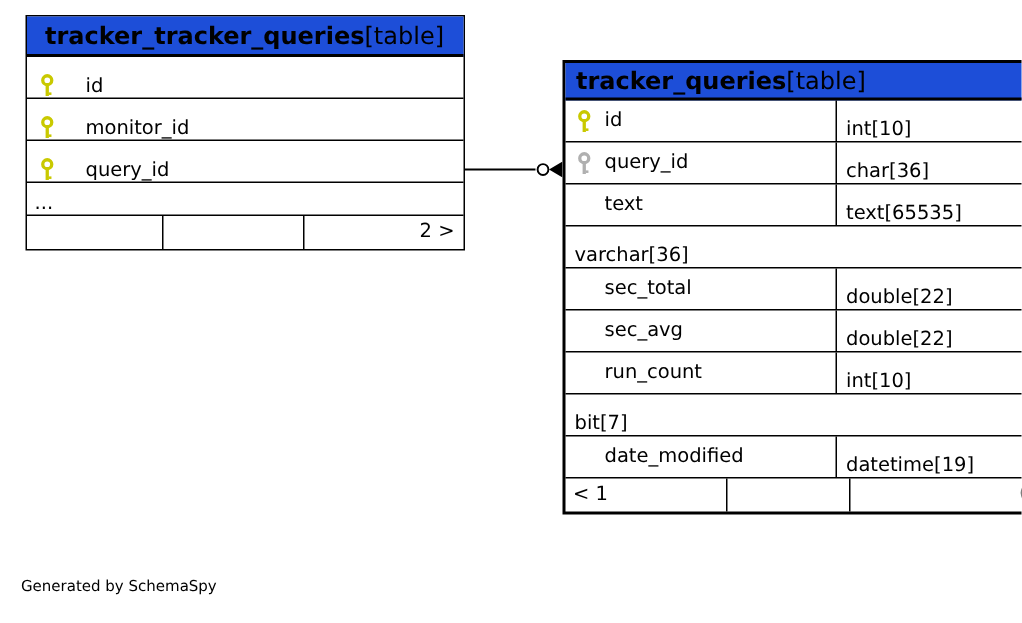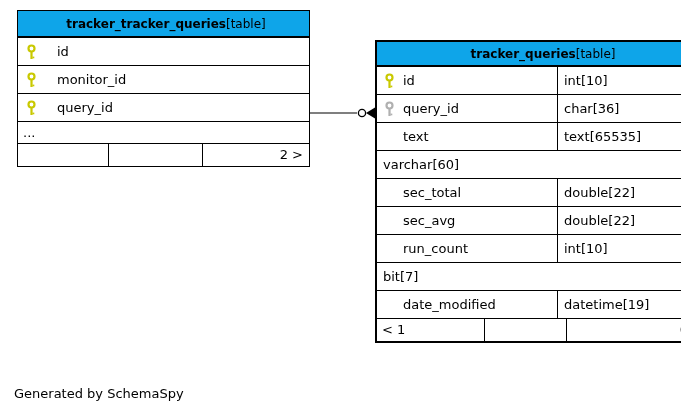--- a/index.html
+++ b/index.html
@@ -5,28 +5,28 @@
   html, body { margin:0; padding:0; }
   body {
     width:681px; height:415px; background:#ffffff; position:relative;
     font-family:"DejaVu Sans","Liberation Sans",sans-serif;
     color:#000; overflow:hidden;
   }
   .etable { position:absolute; background:#ffffff; border:1px solid #000; box-sizing:border-box; }
   .etable.current { border-width:2px; }
 
   .thead {
-    display:flex; justify-content:center; align-items:center;
-    background:#0ea5e9; border-bottom:2px solid #000;
-    font-size:12px; box-sizing:border-box;
+    display:flex; justify-content:flex-start; align-items:center;
+    background:#1d4ed8; border-bottom:2px solid #000;
+    font-size:16px; box-sizing:border-box;
   }
   .tname { font-weight:bold; }
   .ttag  { font-weight:normal; }
 
-  .row { display:flex; align-items:center; border-bottom:1px solid #000; font-size:13px; box-sizing:border-box; }
+  .row { display:flex; align-items:flex-end; border-bottom:1px solid #000; font-size:13px; box-sizing:border-box; }
   .kslot { display:inline-flex; align-items:center; flex:0 0 auto; }
   .key-primary { color:#c9c900; }
   .key-foreign { color:#b0b0b0; }
 
   
   .t-left { left:17px; top:10px; width:293px; }
   .t-left .thead { height:27px; padding:0 7px 0 12px; }
   .t-left .row { height:28px; padding-left:9px; }
   .t-left .kslot { width:30px; }
   .t-left .row.ellipsis { height:22px; padding-left:5px; }
@@ -47,21 +47,21 @@
   .t-right .type-cell { padding-left:6px; }
   .t-right .tfoot { display:flex; height:22px; font-size:13px; }
   .t-right .fc1 { flex:0 0 102px; border-right:1px solid #000; padding-left:5px; line-height:22px; }
   .t-right .fc2 { flex:0 0 81px; border-right:1px solid #000; }
   .t-right .fc3 { flex:1 1 auto; text-align:right; padding-right:5px; line-height:22px; }
 
   .row:last-of-type { border-bottom:1px solid #000; }
 
   .connector { position:absolute; left:309px; top:104px; }
 
-  .gennote { position:absolute; left:14px; top:386px; font-size:13px; }
+  .gennote { position:absolute; left:14px; top:386px; font-size:10px; }
 </style>
 </head>
 <body>
 
 <div class="etable t-left">
   <div class="thead">
     <span class="tname">tracker_tracker_queries</span>
     <span class="ttag">[table]</span>
   </div>
 
@@ -151,21 +151,21 @@
 
   <div class="row">
     <div class="name-cell">
       <span class="kslot"></span>
       <span>text</span>
     </div>
     <span class="type-cell">text[65535]</span>
   </div>
 
   <div class="row">
-    <span class="type-cell">varchar[60]</span>
+    <span class="type-cell">varchar[36]</span>
   </div>
 
   <div class="row">
     <div class="name-cell">
       <span class="kslot"></span>
       <span>sec_total</span>
     </div>
     <span class="type-cell">double[22]</span>
   </div>
 

